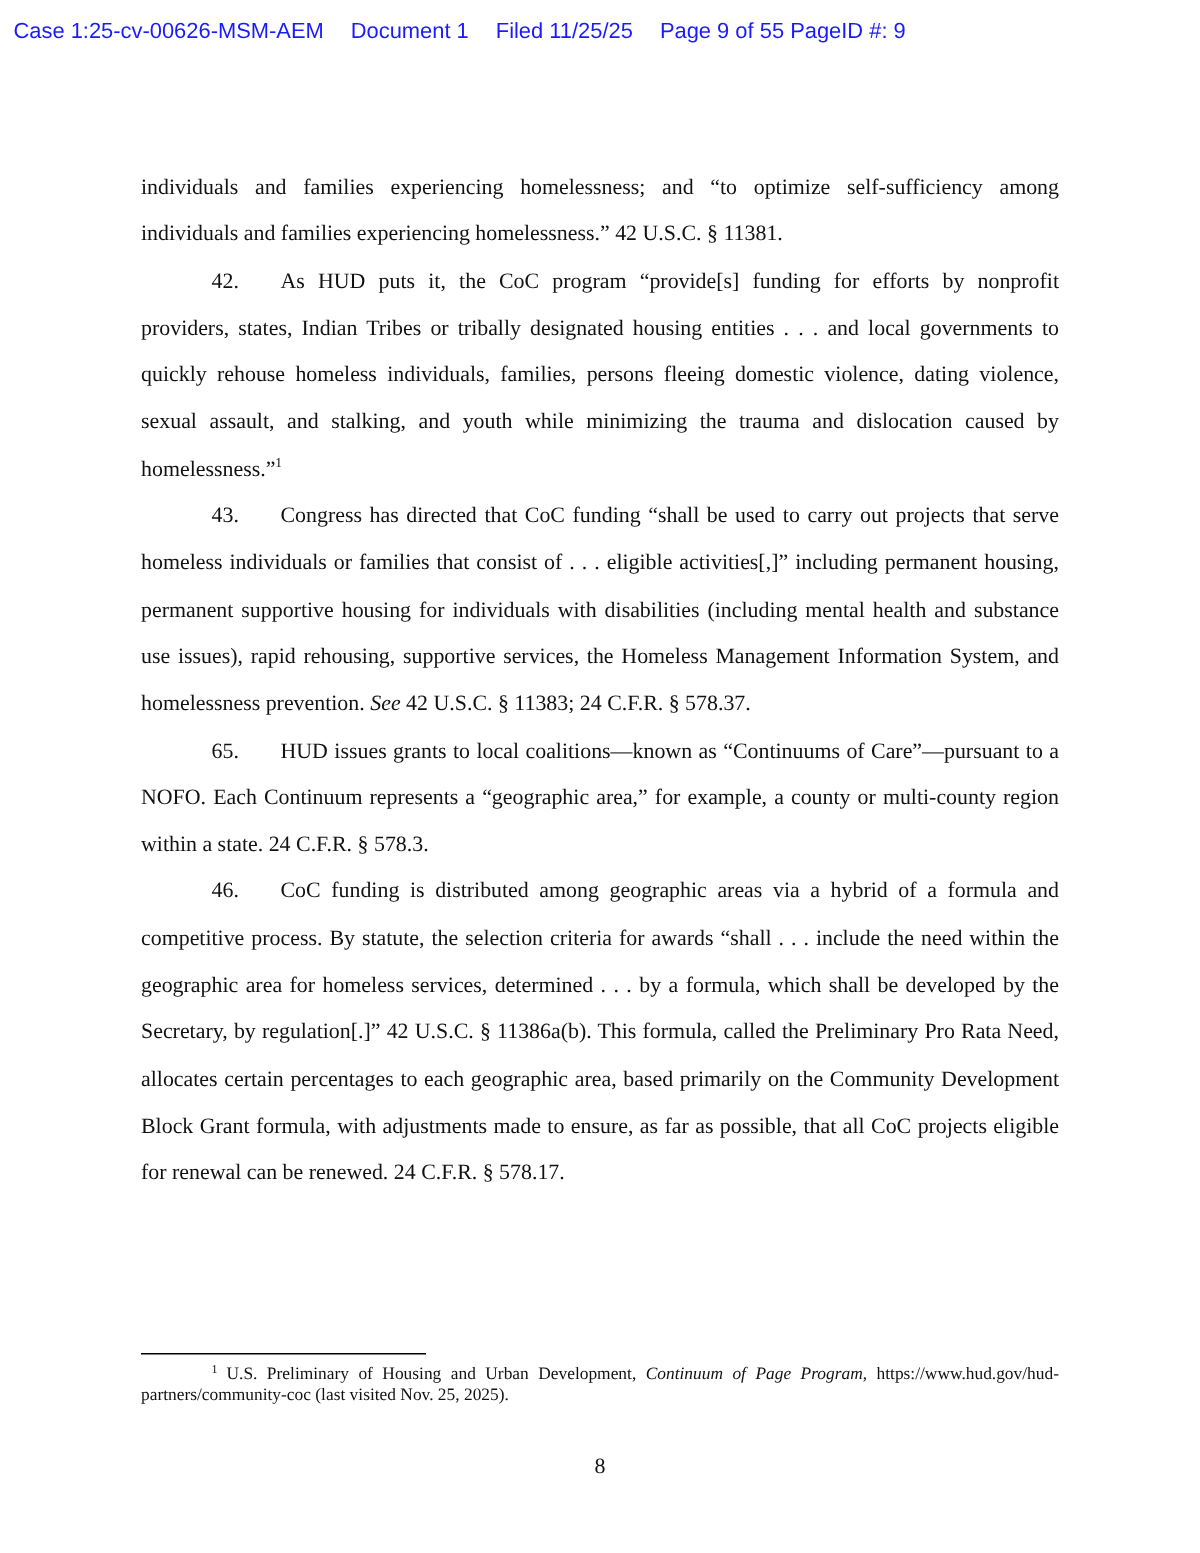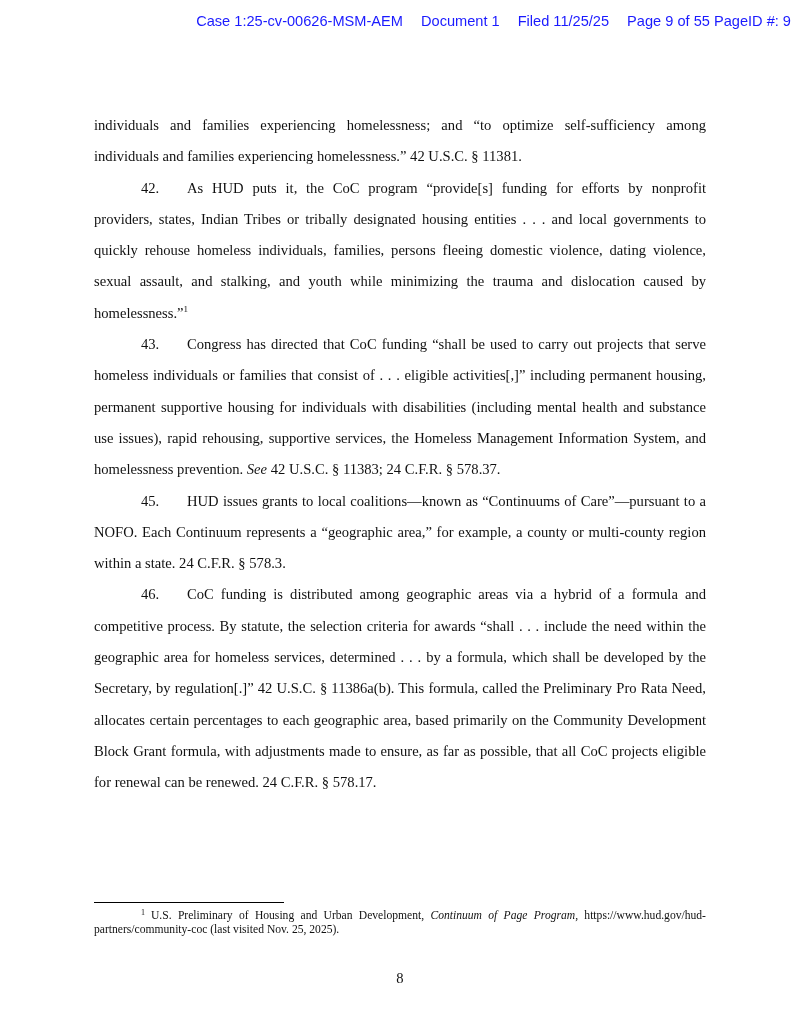--- a/index.html
+++ b/index.html
@@ -1,19 +1,19 @@
 <!DOCTYPE html>
 <html><head>
   <meta charset="utf-8">
   <style>
     html, body { margin: 0; padding: 0; background: #ffffff; }
     body { width: 800px; height: 1035px; position: relative; overflow: hidden; }
     .header {
       position: absolute; top: 13px; left: 0; width: 800px;
-      text-align: right;
+      text-align: left;
       font-family: "Liberation Sans", sans-serif;
       font-size: 14.6px; color: #1a1aff;
       white-space: pre;
     }
     .header span { margin: 0 9px; }
     .body-text {
       position: absolute; left: 94px; top: 110px; width: 612px;
       font-family: "Liberation Serif", serif;
       font-size: 14.6px; color: #111;
       line-height: 31.3px;
@@ -45,21 +45,21 @@
 <div class="header"><span>Case 1:25-cv-00626-MSM-AEM</span><span>Document 1</span><span>Filed 11/25/25</span><span>Page 9 of 55 PageID #: 9</span></div>
 
 <div class="body-text">
   <p>individuals and families experiencing homelessness; and “to optimize self-sufficiency among individuals and families experiencing homelessness.” 42 U.S.C. § 11381.</p>
 
   <p><span class="para-num">42.</span><span>As HUD puts it, the CoC program “provide[s] funding for efforts by nonprofit providers, states, Indian Tribes or tribally designated housing entities . . . and local governments to quickly rehouse homeless individuals, families, persons fleeing domestic violence, dating violence, sexual assault, and stalking, and youth while minimizing the trauma and dislocation caused by homelessness.”</span><sup>1</sup></p>
 
   <p><span class="para-num">43.</span><span>Congress has directed that CoC funding “shall be used to carry out projects that serve homeless individuals or families that consist of . . . eligible activities[,]” including permanent housing, permanent supportive housing for individuals with disabilities (including mental health and substance use issues), rapid rehousing, supportive services, the Homeless Management Information System, and homelessness prevention. </span><em>See</em><span> 42 U.S.C. § 11383; 24 C.F.R. § 578.37.</span></p>
 
 
-  <p><span class="para-num">45.</span><span>HUD issues grants to local coalitions—known as “Continuums of Care”—pursuant to a NOFO. Each Continuum represents a “geographic area,” for example, a county or multi-county region within a state. 24 C.F.R. § 578.3.</span></p>
+  <p><span class="para-num">65.</span><span>HUD issues grants to local coalitions—known as “Continuums of Care”—pursuant to a NOFO. Each Continuum represents a “geographic area,” for example, a county or multi-county region within a state. 24 C.F.R. § 578.3.</span></p>
 
   <p><span class="para-num">46.</span><span>CoC funding is distributed among geographic areas via a hybrid of a formula and competitive process. By statute, the selection criteria for awards “shall . . . include the need within the geographic area for homeless services, determined . . . by a formula, which shall be developed by the Secretary, by regulation[.]” 42 U.S.C. § 11386a(b). This formula, called the Preliminary Pro Rata Need, allocates certain percentages to each geographic area, based primarily on the Community Development Block Grant formula, with adjustments made to ensure, as far as possible, that all CoC projects eligible for renewal can be renewed. 24 C.F.R. § 578.17.</span></p>
 </div>
 
 <div class="footnote-rule"></div>
 
 <div class="footnote"><span class="fn-indent"></span><sup>1</sup><span>U.S. Preliminary of Housing and Urban Development, </span><em>Continuum of Page Program</em><span>, https://www.hud.gov/hud-partners/community-coc (last visited Nov. 25, 2025).</span></div>
 
 <div class="page-number">8</div>
 

